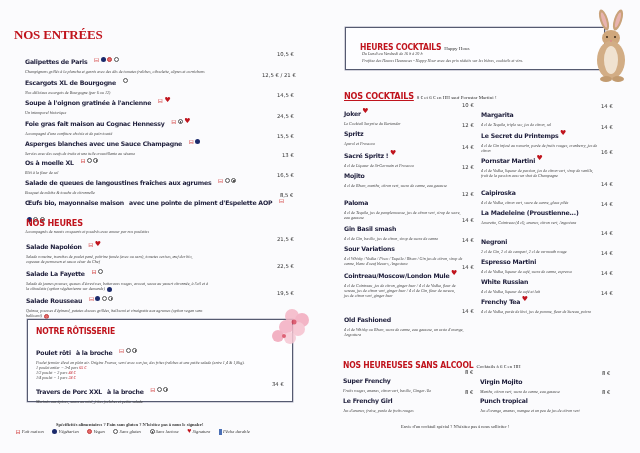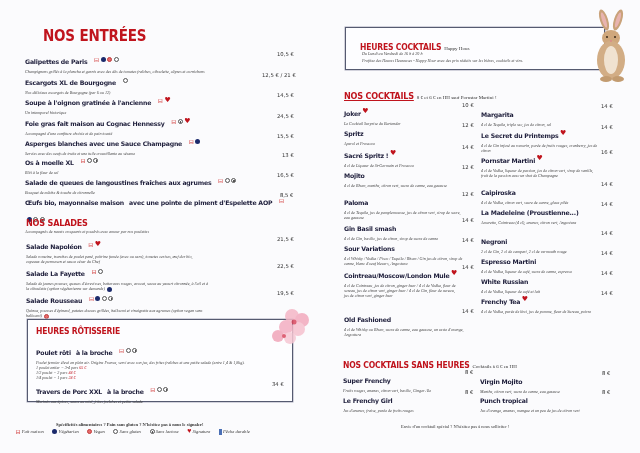--- a/index.html
+++ b/index.html
@@ -79,21 +79,21 @@
   .legend span.lg { margin-right: 6px; }
 
   .rabbit { position: absolute; left: 588px; top: 8px; width: 48px; height: 75px; }
   .flower { position: absolute; left: 262px; top: 302px; width: 60px; height: 50px; }
 </style>
 </head>
 <body>
 
 <div class="col left">
 
-  <div class="sec-title" style="position:absolute;left:43px;top:27px;font-size:15px;">NOS ENTRÉES</div>
+  <div class="sec-title" style="position:absolute;left:14px;top:27px;font-size:13px;font-family:Liberation Serif, serif;">NOS ENTRÉES</div>
 
   <div class="item" style="left:25px;top:49px;width:270px;">
     <span class="name">Galipettes de Paris</span>
     <span class="ic ic-fait">⊟</span><span class="ic ic-veg"></span><span class="ic ic-vegan"></span><span class="ic ic-gluten"></span>
     <div class="desc">Champignons grillés à la plancha et garnis avec des dés de tomates fraîches, ciboulette, câpres et cornichons</div>
   </div>
   <div class="price" style="left:277px;top:51px;">10,5 €</div>
 
   <div class="item" style="left:25px;top:70px;width:230px;">
     <span class="name">Escargots XL de Bourgogne</span>
@@ -138,21 +138,21 @@
   <div class="price" style="left:277px;top:172px;">16,5 €</div>
 
   <div class="item" style="left:25px;top:190px;width:260px;">
     <span class="name">Œufs bio, mayonnaise maison</span>
     <span class="name small">avec une pointe de piment d'Espelette AOP</span>
     <span class="ic ic-fait">⊟</span><span class="ic ic-veg"></span><span class="ic ic-gluten"></span><span class="ic ic-lactose"></span>
     <div class="desc">Accompagnés de navets croquants et poudrés avec amour par nos poulettes</div>
   </div>
   <div class="price" style="left:280px;top:192px;">8,5 €</div>
 
-  <div class="sec-title" style="position:absolute;left:26px;top:218px;font-size:9px;">NOS SALADES</div>
+  <div class="sec-title" style="position:absolute;left:26px;top:218px;font-size:9px;">NOS HEURES</div>
 
   <div class="item" style="left:26px;top:234px;width:180px;">
     <span class="name">Salade Napoléon</span>
     <span class="ic ic-fait">⊟</span><span class="ic ic-heart">♥</span>
     <div class="desc">Salade romaine, tranches de poulet pané, poitrine fumée (avec ou sans), tomates cerises, œuf dur bio, copeaux de parmesan et sauce césar du Chef</div>
   </div>
   <div class="price" style="left:277px;top:236px;">21,5 €</div>
 
   <div class="item" style="left:26px;top:261px;width:185px;">
     <span class="name">Salade La Fayette</span>
@@ -162,21 +162,21 @@
   <div class="price" style="left:277px;top:263px;">22,5 €</div>
 
   <div class="item" style="left:26px;top:288px;width:185px;">
     <span class="name">Salade Rousseau</span>
     <span class="ic ic-fait">⊟</span><span class="ic ic-veg"></span><span class="ic ic-gluten"></span><span class="ic ic-lactose"></span>
     <div class="desc"><span>Quinoa, pousses d'épinard, patates douces grillées, halloumi et vinaigrette aux agrumes (option vegan sans halloumi)</span> <span class="ic ic-vegan"></span></div>
   </div>
   <div class="price" style="left:277px;top:290px;">19,5 €</div>
 
   <div class="box" style="left:27px;top:319px;width:264px;height:81px;">
-    <div class="sec-title" style="position:absolute;left:8px;top:6px;font-size:8.5px;">HEURES RÔTISSERIE</div>
+    <div class="sec-title" style="position:absolute;left:8px;top:6px;font-size:8.5px;">NOTRE RÔTISSERIE</div>
 
     <div class="item" style="left:8px;top:20px;width:245px;">
       <span class="name">Poulet rôti</span>
       <span class="name small">à la broche</span>
       <span class="ic ic-fait">⊟</span><span class="ic ic-gluten"></span><span class="ic ic-lactose"></span>
       <div class="desc">Poulet fermier élevé en plein air. Origine France, servi avec son jus, des frites fraîches et une petite salade (entre 1,4 &amp; 1,8kg).</div>
       <div class="desc" style="margin-top:0;"><span>1 poulet entier = 3-4 pers</span> <span style="color:#c0141d">65 €</span></div>
       <div class="desc" style="margin-top:0;"><span>1/2 poulet = 2 pers</span> <span style="color:#c0141d">44 €</span></div>
       <div class="desc" style="margin-top:0;"><span>1/4 poulet = 1 pers</span> <span style="color:#c0141d">24 €</span></div>
     </div>
@@ -331,21 +331,21 @@
   </div>
   <div class="price" style="left:281px;top:270px;">14 €</div>
 
   <div class="item" style="left:161px;top:289px;width:120px;">
     <span class="name">Frenchy Tea</span><span class="ic ic-heart">♥</span>
     <div class="desc">4 cl de Vodka, purée de kiwi, jus de pomme, fleur de Sureau, poivre</div>
   </div>
   <div class="price" style="left:281px;top:290px;">14 €</div>
 
   <div style="position:absolute;left:23px;top:353px;white-space:nowrap;">
-    <span class="sec-title" style="font-size:8.5px;">NOS COCKTAILS SANS HEURES</span><span class="sec-sub">Cocktails à 6 € en HH</span>
+    <span class="sec-title" style="font-size:8.5px;">NOS HEUREUSES SANS ALCOOL</span><span class="sec-sub">Cocktails à 6 € en HH</span>
   </div>
 
   <div class="item" style="left:23px;top:368px;width:130px;">
     <span class="name">Super Frenchy</span>
     <div class="desc">Fruits rouges, ananas, citron vert, basilic, Ginger Ale</div>
   </div>
   <div class="price" style="left:145px;top:369px;">8 €</div>
 
   <div class="item" style="left:23px;top:388px;width:130px;">
     <span class="name">Le Frenchy Girl</span>

